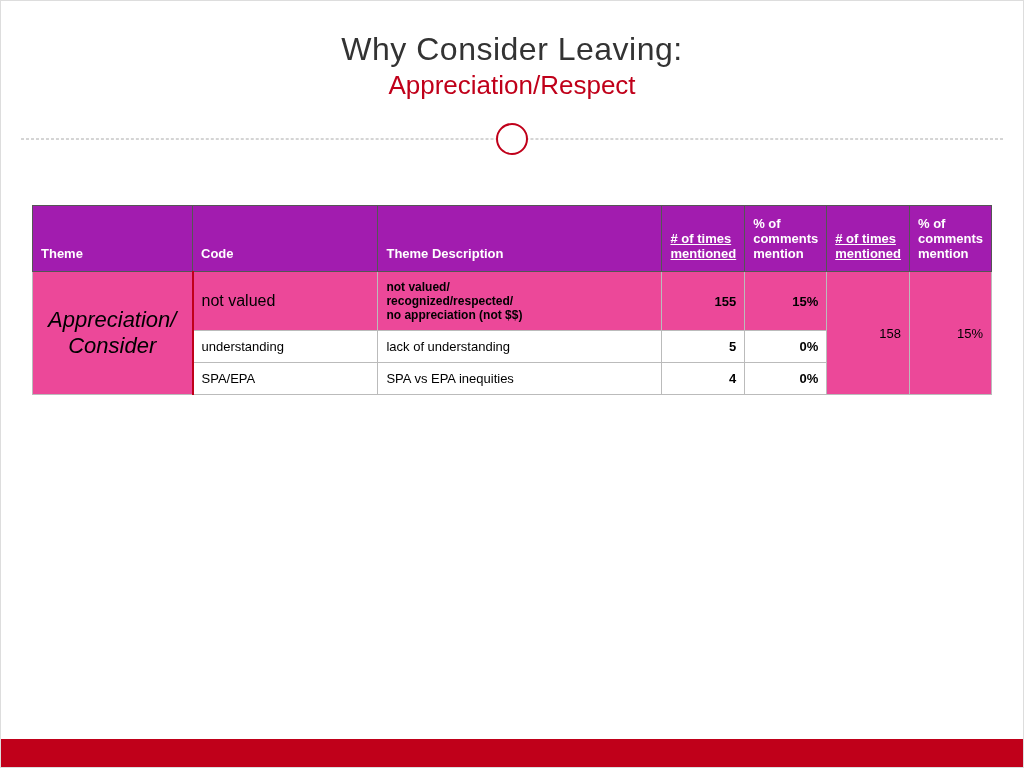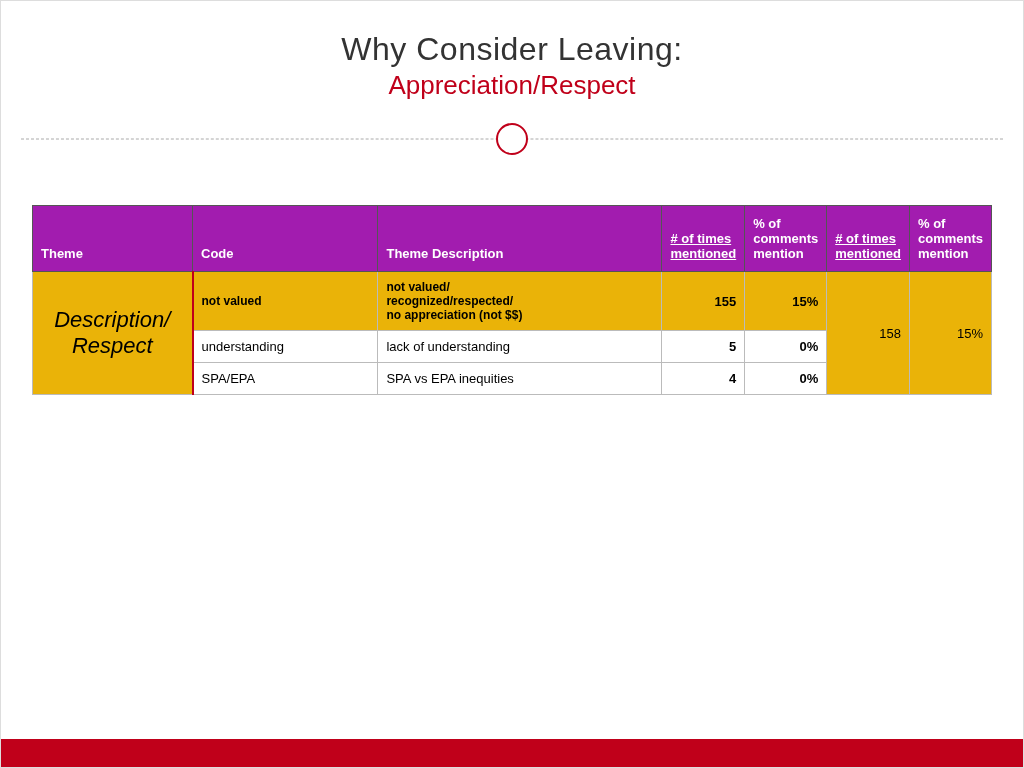--- a/index.html
+++ b/index.html
@@ -118,43 +118,43 @@
       font-size: 22px;
       font-style: italic;
       text-align: center;
       vertical-align: middle;
       background: #fff;
       border-right: 2px solid #c0001a !important;
       width: 160px;
     }
 
     .code-cell {
-      font-weight: bold;
-      font-size: 12px;
+      font-weight: normal;
+      font-size: 16px;
     }
 
     .code-desc-cell {
       font-weight: bold;
       font-size: 12px;
     }
 
     .number-cell {
       text-align: right;
       font-weight: bold;
     }
 
     .total-cell {
       text-align: right;
       background: #f5f5f5;
       vertical-align: middle;
     }
 
     
     .highlight-row td {
-      background: #eab308;
+      background: #ec4899;
     }
 
     .th-number {
       width: 80px;
       text-align: center;
       text-decoration: underline;
     }
     .th-percent {
       width: 80px;
       text-align: center;
@@ -192,21 +192,21 @@
             # of times<br>mentioned
           </th>
           <th class="th-percent">
             % of<br>comments<br>mention
           </th>
         </tr>
       </thead>
       <tbody>
 
         <tr class="highlight-row">
-          <td class="theme-cell" rowspan="3">Description/ Respect</td>
+          <td class="theme-cell" rowspan="3">Appreciation/ Consider</td>
           <td class="code-cell">not valued</td>
           <td class="code-desc-cell">
             not valued/<br>recognized/respected/<br>no appreciation (not $$)
           </td>
           <td class="number-cell">155</td>
           <td class="number-cell">15%</td>
           <td class="total-cell" rowspan="3">158</td>
           <td class="total-cell" rowspan="3">15%</td>
         </tr>
 

